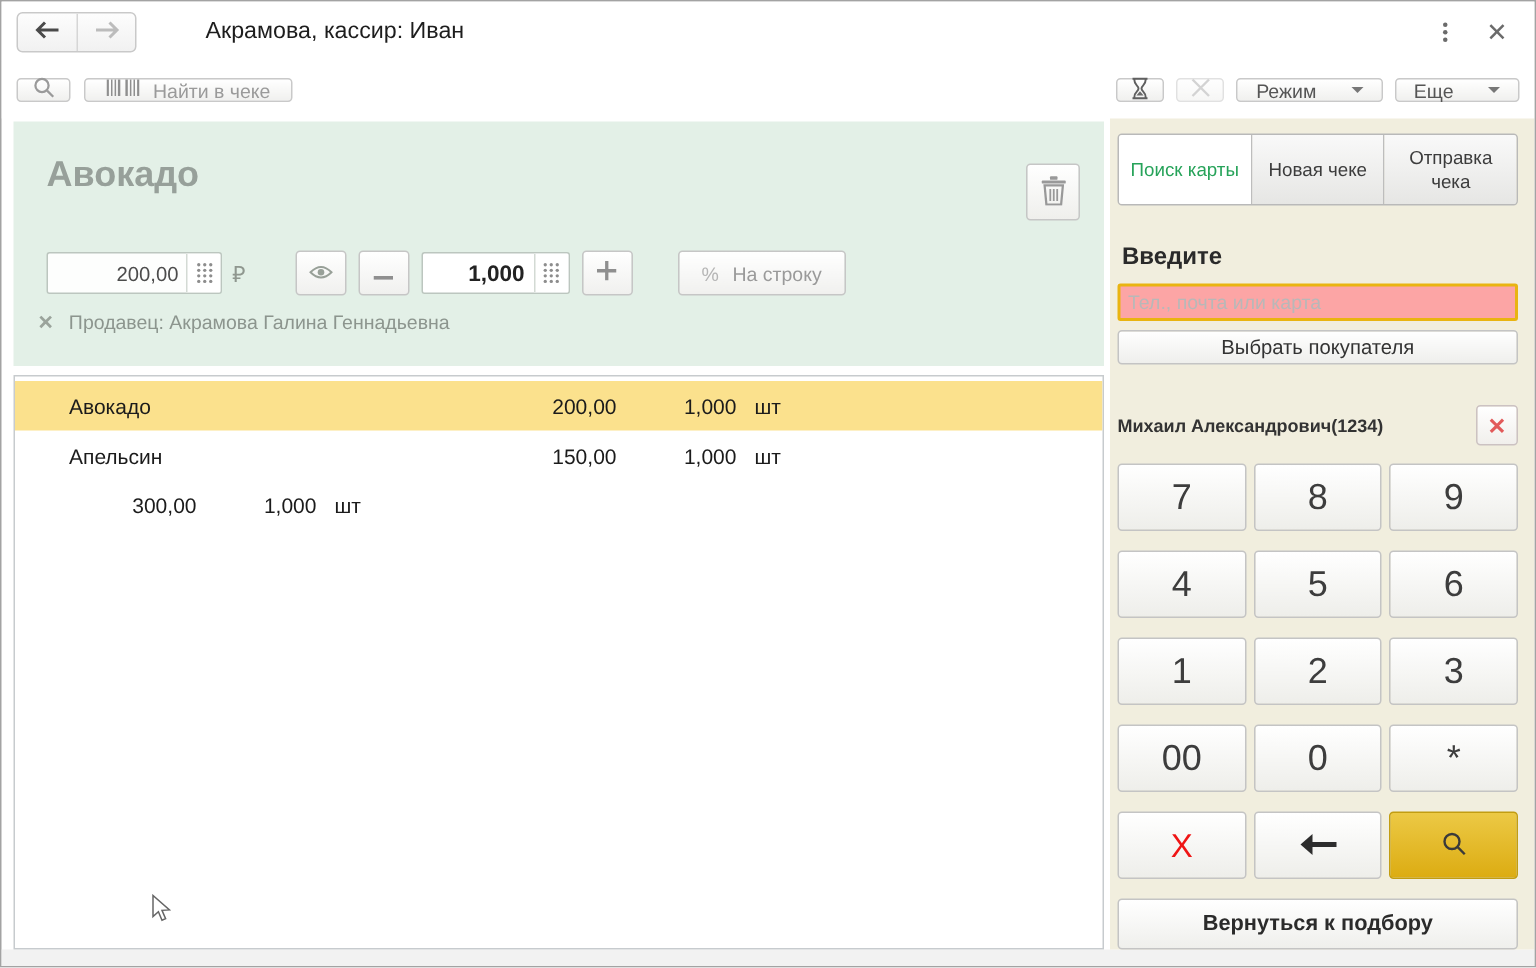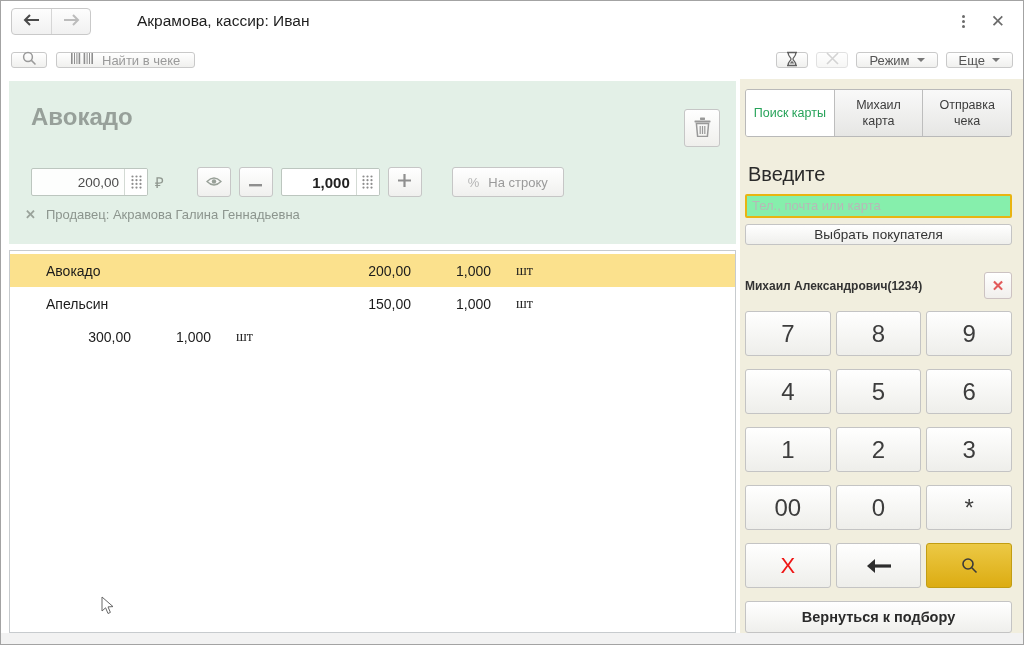--- a/index.html
+++ b/index.html
@@ -36,21 +36,21 @@
   .tb-btn {
     height: 16px; border: 1px solid #c9c9c9; border-radius: 3px;
     background: linear-gradient(#ffffff, #f0f0ee);
     display: inline-flex; align-items: center; justify-content: center;
     color: #5c5c5c; font-size: 13px; cursor: pointer; font-family: inherit;
   }
   .tb-search { width: 36px; }
   .tb-find { margin-left: 9px; padding: 0 14px; gap: 9px; color: #9a9a9a; }
   .toolbar-right { margin-left: auto; display: flex; gap: 8px; align-items: center; }
   .tb-ico { width: 32px; }
-  .tb-drop { padding: 0 12px; gap: 7px; color: #555; }
+  .tb-drop { padding: 0 12px; gap: 23px; color: #555; }
   .caret { width: 0; height: 0; border-left: 4px solid transparent; border-right: 4px solid transparent; border-top: 4px solid #777; display: inline-block; }
   .disabled { opacity: .55; }
   
   .content { display: flex; height: 554px; }
   .left { flex: 1; margin-left: 8px; display: flex; flex-direction: column; position: relative; }
   .item-panel { height: 163px; background: #e3f0e7; margin-top: 2px; position: relative; }
   .item-title { position: absolute; left: 22px; top: 22px; font-size: 24px; font-weight: bold; color: #97a09a; }
   .trash-btn {
     position: absolute; right: 16px; top: 28px; width: 36px; height: 38px;
     border: 1px solid #c6c6c6; border-radius: 3px; background: linear-gradient(#ffffff,#efefec);
@@ -75,33 +75,33 @@
   }
   .pct-sign { color: #b5b5b5; font-size: 13px; }
   .seller-row { position: absolute; left: 16px; top: 126px; display: flex; align-items: center; gap: 10px; color: #8c958e; font-size: 13px; }
   .seller-x { color: #9aa39b; font-size: 13px; font-weight: bold; cursor: pointer; }
   .items-box { flex: 1; border: 1px solid #c7cbce; background: #fff; margin-top: 6px; padding-top: 3px; overflow: hidden; }
   .item-row { height: 33px; display: flex; align-items: center; font-size: 14px; color: #1b1b1b; padding-left: 36px; cursor: pointer; }
   .item-row.selected { background: #fbe18d; }
   .col-name { width: 280px; font-weight: 500; }
   .col-price { width: 85px; text-align: right; }
   .col-qty { width: 80px; text-align: right; }
-  .col-unit { padding-left: 25px; font-family: Liberation Serif, serif; }
+  .col-unit { padding-left: 12px; }
   
   .right { width: 283px; margin-left: 4px; background: #f1eede; padding: 10px 11px 0 5px; display: flex; flex-direction: column; }
   .tabs { display: flex; height: 48px; border: 1px solid #b9b9b9; border-radius: 3px; overflow: hidden; flex: none; }
   .tab {
     flex: 1; display: flex; align-items: center; justify-content: center; text-align: center;
     font-size: 12.5px; line-height: 1.3; color: #3c3c3c; padding: 2px 4px; cursor: pointer;
     background: linear-gradient(#f9f9f9, #e6e6e4); border-right: 1px solid #bdbdbd;
   }
   .tab:last-child { border-right: none; }
   .tab.active { background: #fff; color: #27a35a; }
-  .enter-label { margin: 26px 0 8px 3px; font-size: 20px; font-weight: normal; color: #2a2a2a; }
-  .card-input { width: 100%; height: 28px; border: 2px solid #e9b411; border-radius: 2px; background: #86efac; padding: 0 5px; font-size: 13px; color: #333; outline: none; font-family: inherit; }
+  .enter-label { margin: 26px 0 8px 3px; font-size: 16px; font-weight: bold; color: #2a2a2a; }
+  .card-input { width: 100%; height: 28px; border: 2px solid #e9b411; border-radius: 2px; background: #fca5a5; padding: 0 5px; font-size: 13px; color: #333; outline: none; font-family: inherit; }
   .card-input::placeholder { color: #b8b8b8; }
   .select-btn {
     margin-top: 6px; width: 100%; height: 26px; border: 1px solid #c4c4c4; border-radius: 3px;
     background: linear-gradient(#ffffff,#efefec); font-size: 13.5px; color: #333; cursor: pointer; font-family: inherit;
   }
   .customer-row { margin-top: 27px; height: 28px; display: flex; align-items: center; justify-content: space-between; }
   .customer-name { font-size: 12px; font-weight: bold; color: #333; }
   .remove-btn {
     width: 28px; height: 27px; border: 1px solid #ccc2c2; border-radius: 3px;
     background: linear-gradient(#ffffff,#f1efec); color: #e25a5a; font-size: 15px; font-weight: bold;
@@ -320,21 +320,21 @@
             <span class="col-price">300,00</span>
             <span class="col-qty">1,000</span>
             <span class="col-unit">шт</span>
           </div>
         </div>
     </div>
 
     <div class="right">
       <div class="tabs">
           <div class="tab active">Поиск карты</div>
-          <div class="tab">Михаил карта</div>
+          <div class="tab">Новая чеке</div>
           <div class="tab">Отправка чека</div>
         </div>
 
       <div class="enter-label">Введите</div>
       <input class="card-input" placeholder="Тел., почта или карта" style="">
       <button class="select-btn">Выбрать покупателя</button>
 
       <div class="customer-row">
         <span class="customer-name">Михаил Александрович(1234)</span>
         <button class="remove-btn">

